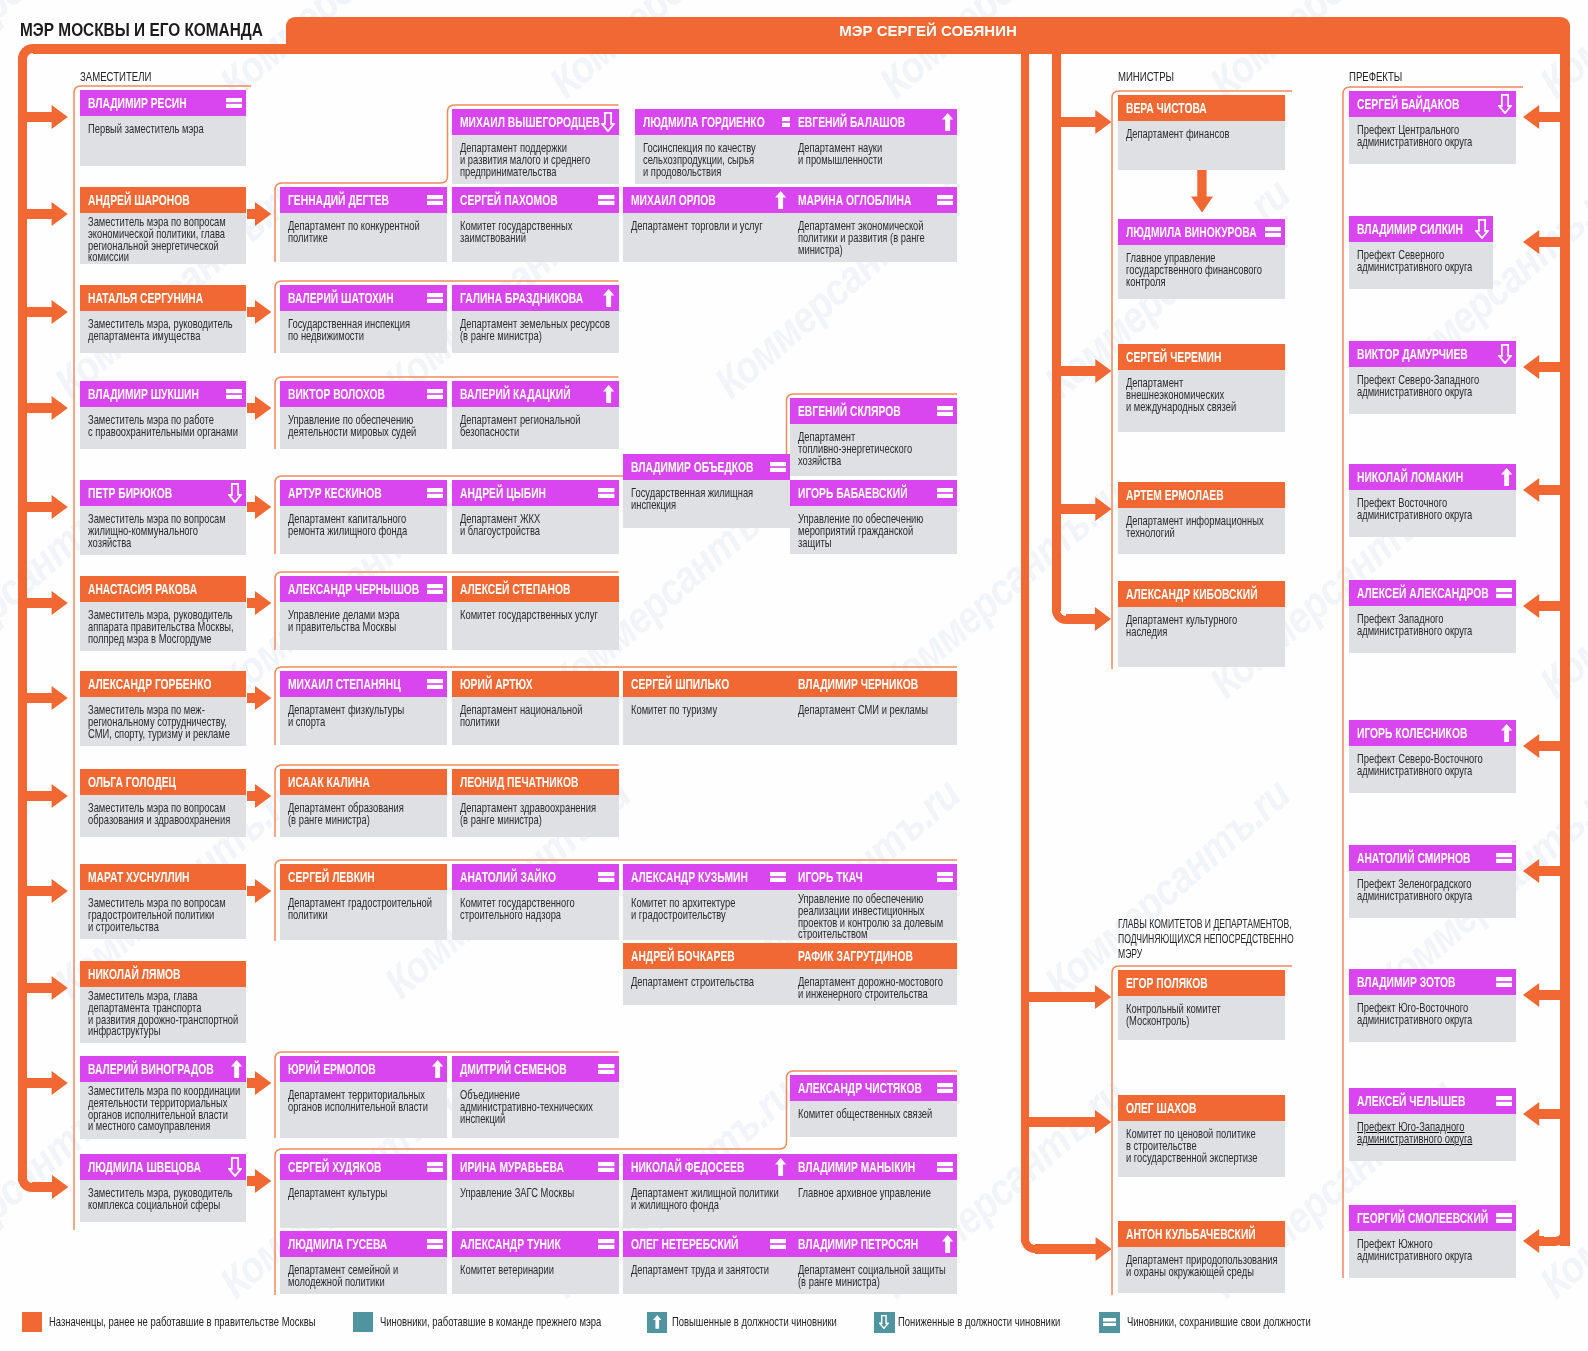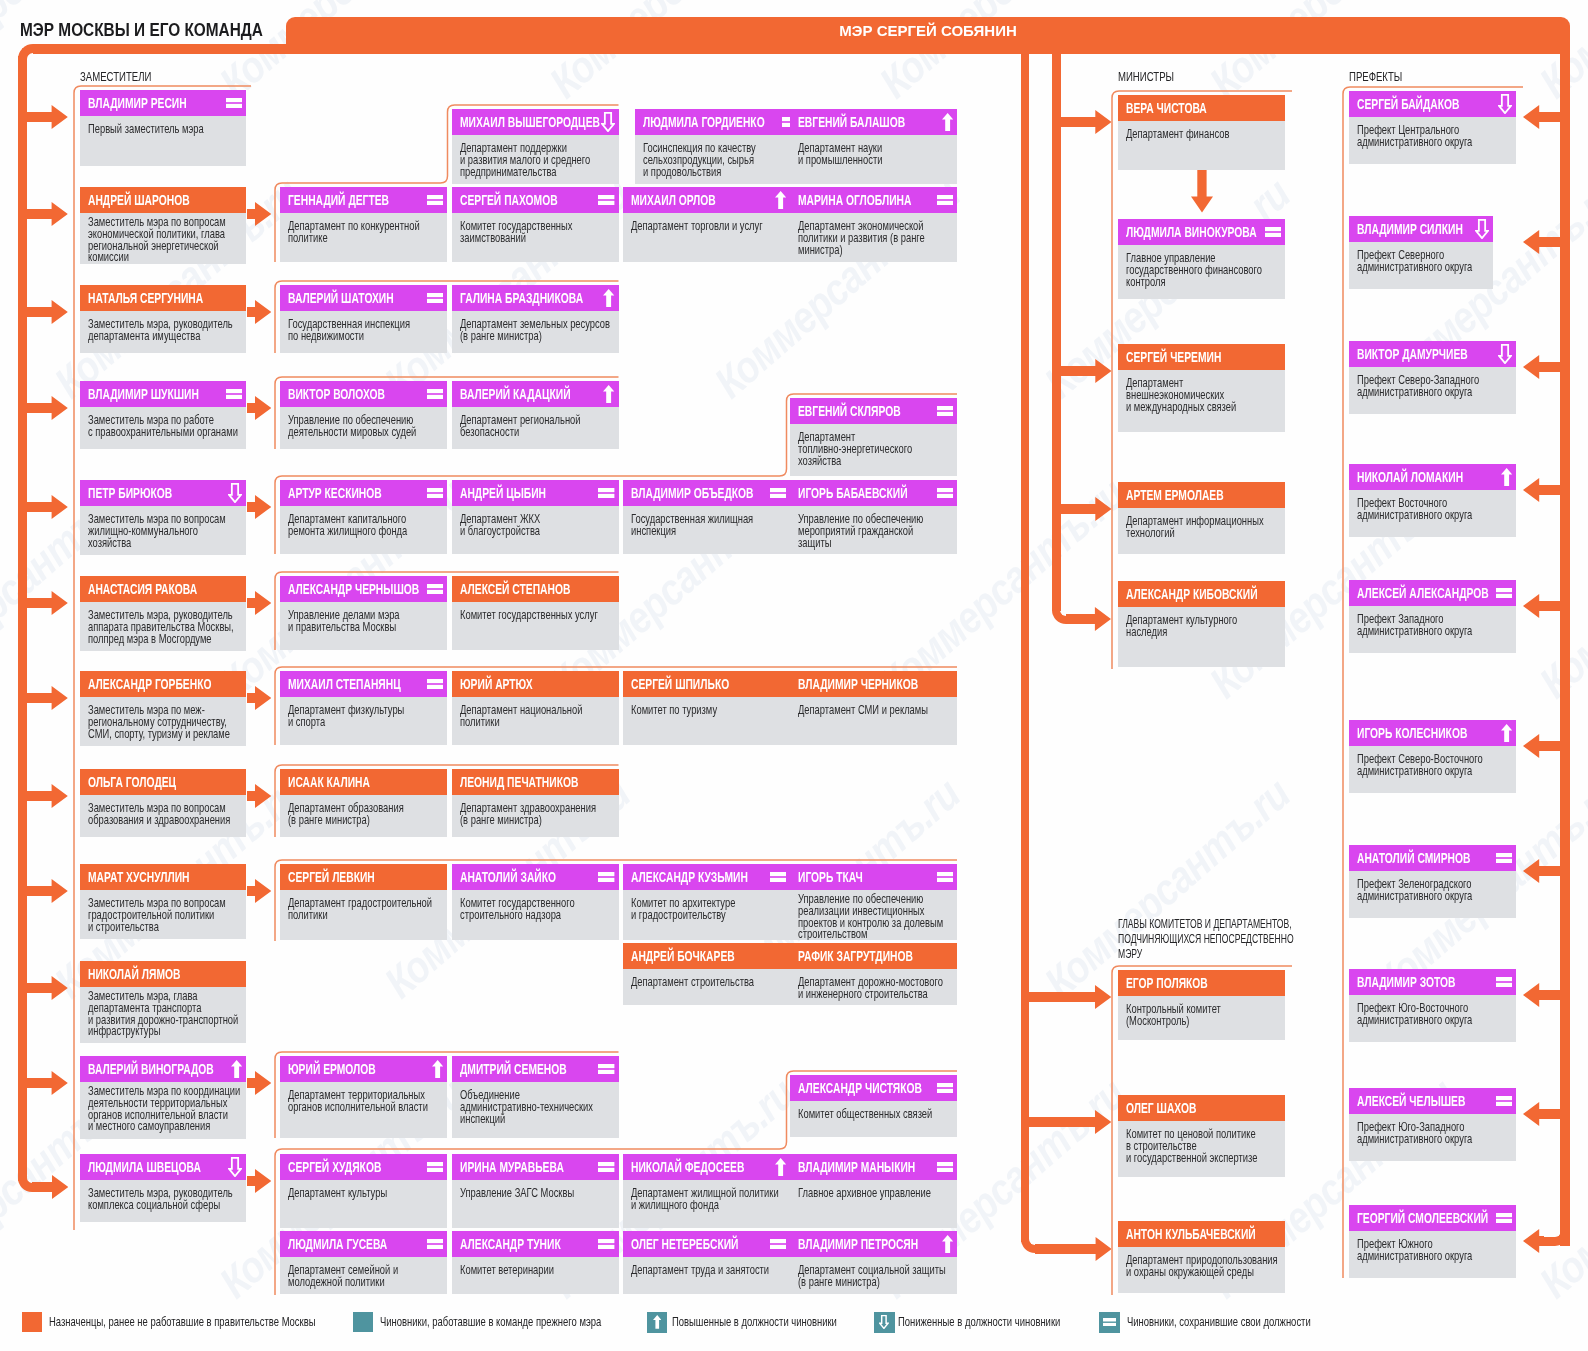--- a/index.html
+++ b/index.html
@@ -629,21 +629,21 @@
             <rect x="0" y="0" width="20" height="5.1" fill="#fff"></rect>
             <rect x="0" y="7.1" width="20" height="5.1" fill="#fff"></rect>
           </svg>
         </span>
       </div>
       <div class="bdy" style="height:48px">
         <span class="t">Департамент ЖКХ
 и благоустройства</span>
       </div>
     </div>
-<div class="card teal" style="left:623px;top:480px;width:167px;">
+<div class="card teal" style="left:623px;top:454px;width:167px;">
       <div class="hdr">
         <span class="t">ВЛАДИМИР ОБЪЕДКОВ</span>
         <span class="mark">
           <svg viewBox="0 0 20 12.2" width="16.4" height="10" aria-hidden="true">
             <rect x="0" y="0" width="20" height="5.1" fill="#fff"></rect>
             <rect x="0" y="7.1" width="20" height="5.1" fill="#fff"></rect>
           </svg>
         </span>
       </div>
       <div class="bdy" style="height:48px">
@@ -1182,21 +1182,21 @@
             <rect x="0" y="0" width="20" height="5.1" fill="#fff"></rect>
             <rect x="0" y="7.1" width="20" height="5.1" fill="#fff"></rect>
           </svg>
         </span>
       </div>
       <div class="bdy" style="height:47px">
         <span class="t">Префект Юго-Восточного
 административного округа</span>
       </div>
     </div>
-<div class="card teal" style="left:1349px;top:1088px;width:167px;">
+<div class="card teal" style="left:1349px;top:1088px;width:167px;text-decoration:underline;">
       <div class="hdr">
         <span class="t">АЛЕКСЕЙ ЧЕЛЫШЕВ</span>
         <span class="mark">
           <svg viewBox="0 0 20 12.2" width="16.4" height="10" aria-hidden="true">
             <rect x="0" y="0" width="20" height="5.1" fill="#fff"></rect>
             <rect x="0" y="7.1" width="20" height="5.1" fill="#fff"></rect>
           </svg>
         </span>
       </div>
       <div class="bdy" style="height:47px">

